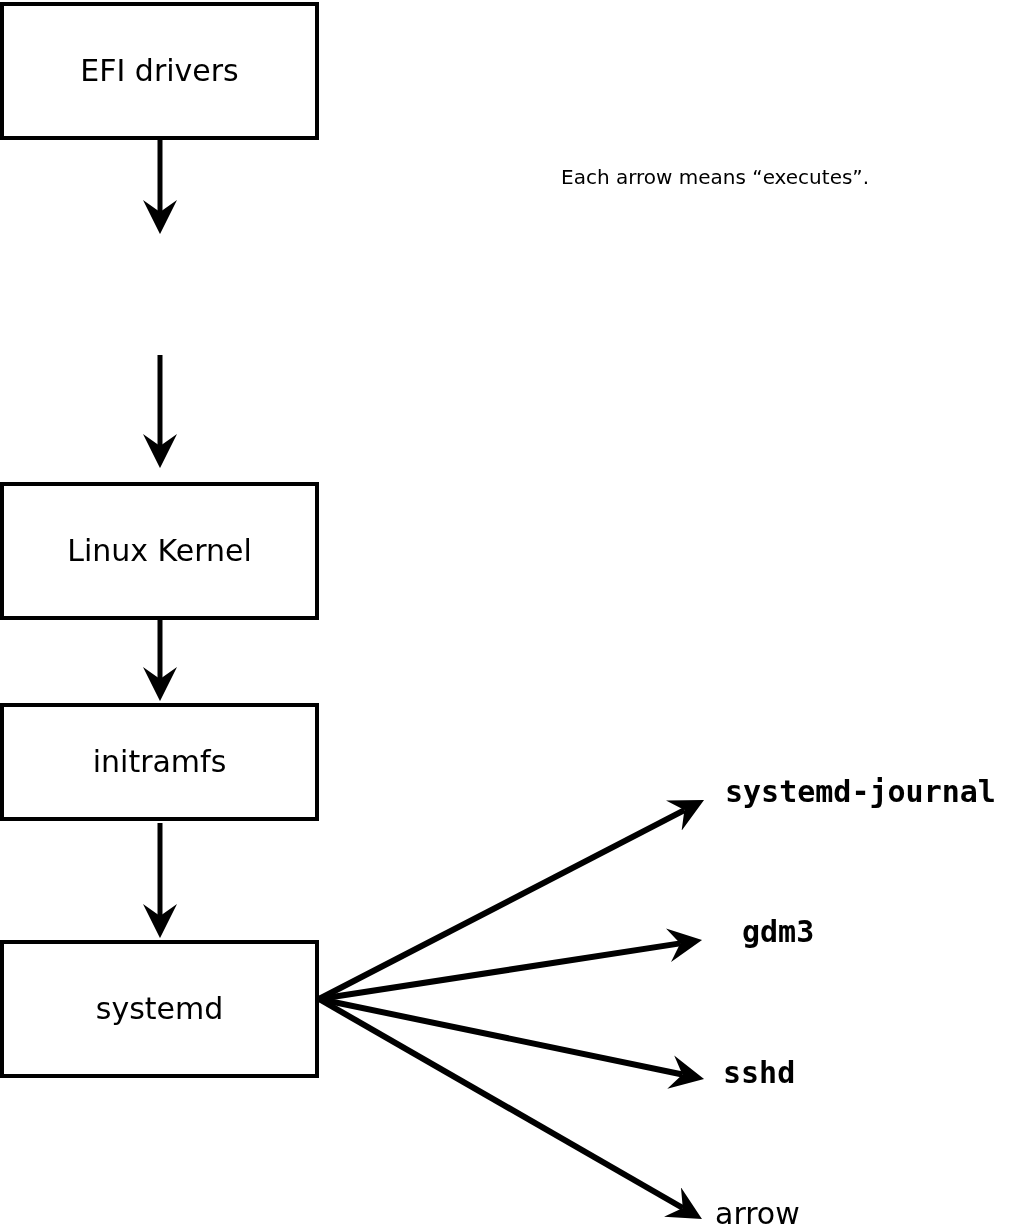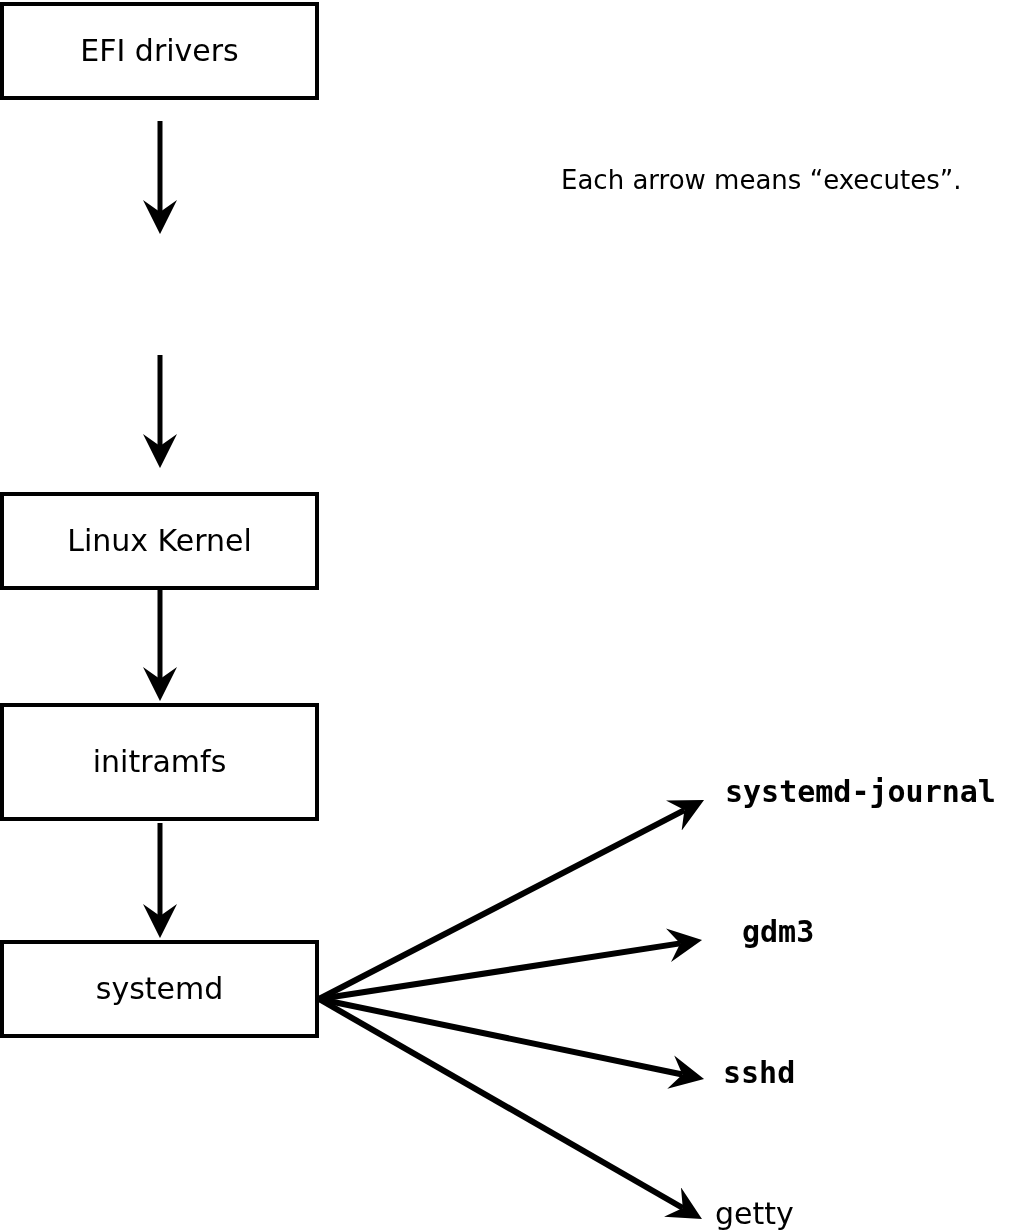--- a/index.html
+++ b/index.html
@@ -26,35 +26,35 @@
   .arrow-layer line {
     stroke: #000000;
     fill: none;
   }
   .vline { stroke-width: 5px; }
   .fline { stroke-width: 6px; }
   .node {
     position: absolute;
     left: 0;
     width: 319px;
-    height: 98px;
+    height: 138px;
     box-sizing: border-box;
     border: 4px solid #000000;
     background: #ffffff;
     display: flex;
     align-items: center;
     justify-content: center;
     font-size: 30px;
     line-height: 1;
   }
   .caption {
     position: absolute;
     left: 561px;
     top: 167px;
-    font-size: 26px;
+    font-size: 20px;
     line-height: 1;
     white-space: nowrap;
   }
   .proc {
     position: absolute;
     font-size: 30px;
     line-height: 1;
     white-space: nowrap;
   }
   .mono { font-family: "DejaVu Sans Mono", monospace; font-weight: bold; }
@@ -79,30 +79,30 @@
 
     <line class="fline" x1="319" y1="999" x2="684.4" y2="810.1" marker-end="url(#ah)"></line>
     <line class="fline" x1="319" y1="999" x2="680.2" y2="943.4" marker-end="url(#ah)"></line>
     <line class="fline" x1="319" y1="999" x2="682.4" y2="1074.5" marker-end="url(#ah)"></line>
     <line class="fline" x1="319" y1="999" x2="682.8" y2="1208.0" marker-end="url(#ah)"></line>
   </svg>
 
   <div class="node" style="top:2px">
     <span>EFI drivers</span>
   </div>
-  <div class="node" style="top:492px">
+  <div class="node" style="top:482px">
     <span>Linux Kernel</span>
   </div>
   <div class="node" style="top:940px">
     <span>systemd</span>
   </div>
   <div class="node" style="top:703px;height:118px">
     <span>initramfs</span>
   </div>
 
   <div class="caption">Each arrow means “executes”.</div>
 
   <span class="proc mono" style="left:725px;top:777px">systemd-journal</span>
   <span class="proc mono" style="left:742px;top:917px">gdm3</span>
   <span class="proc mono" style="left:723px;top:1058px">sshd</span>
-  <span class="proc sans" style="left:715px;top:1199px">getty</span>
+  <span class="proc sans" style="left:715px;top:1199px">arrow</span>
 
 </div>
 
 </body></html>

